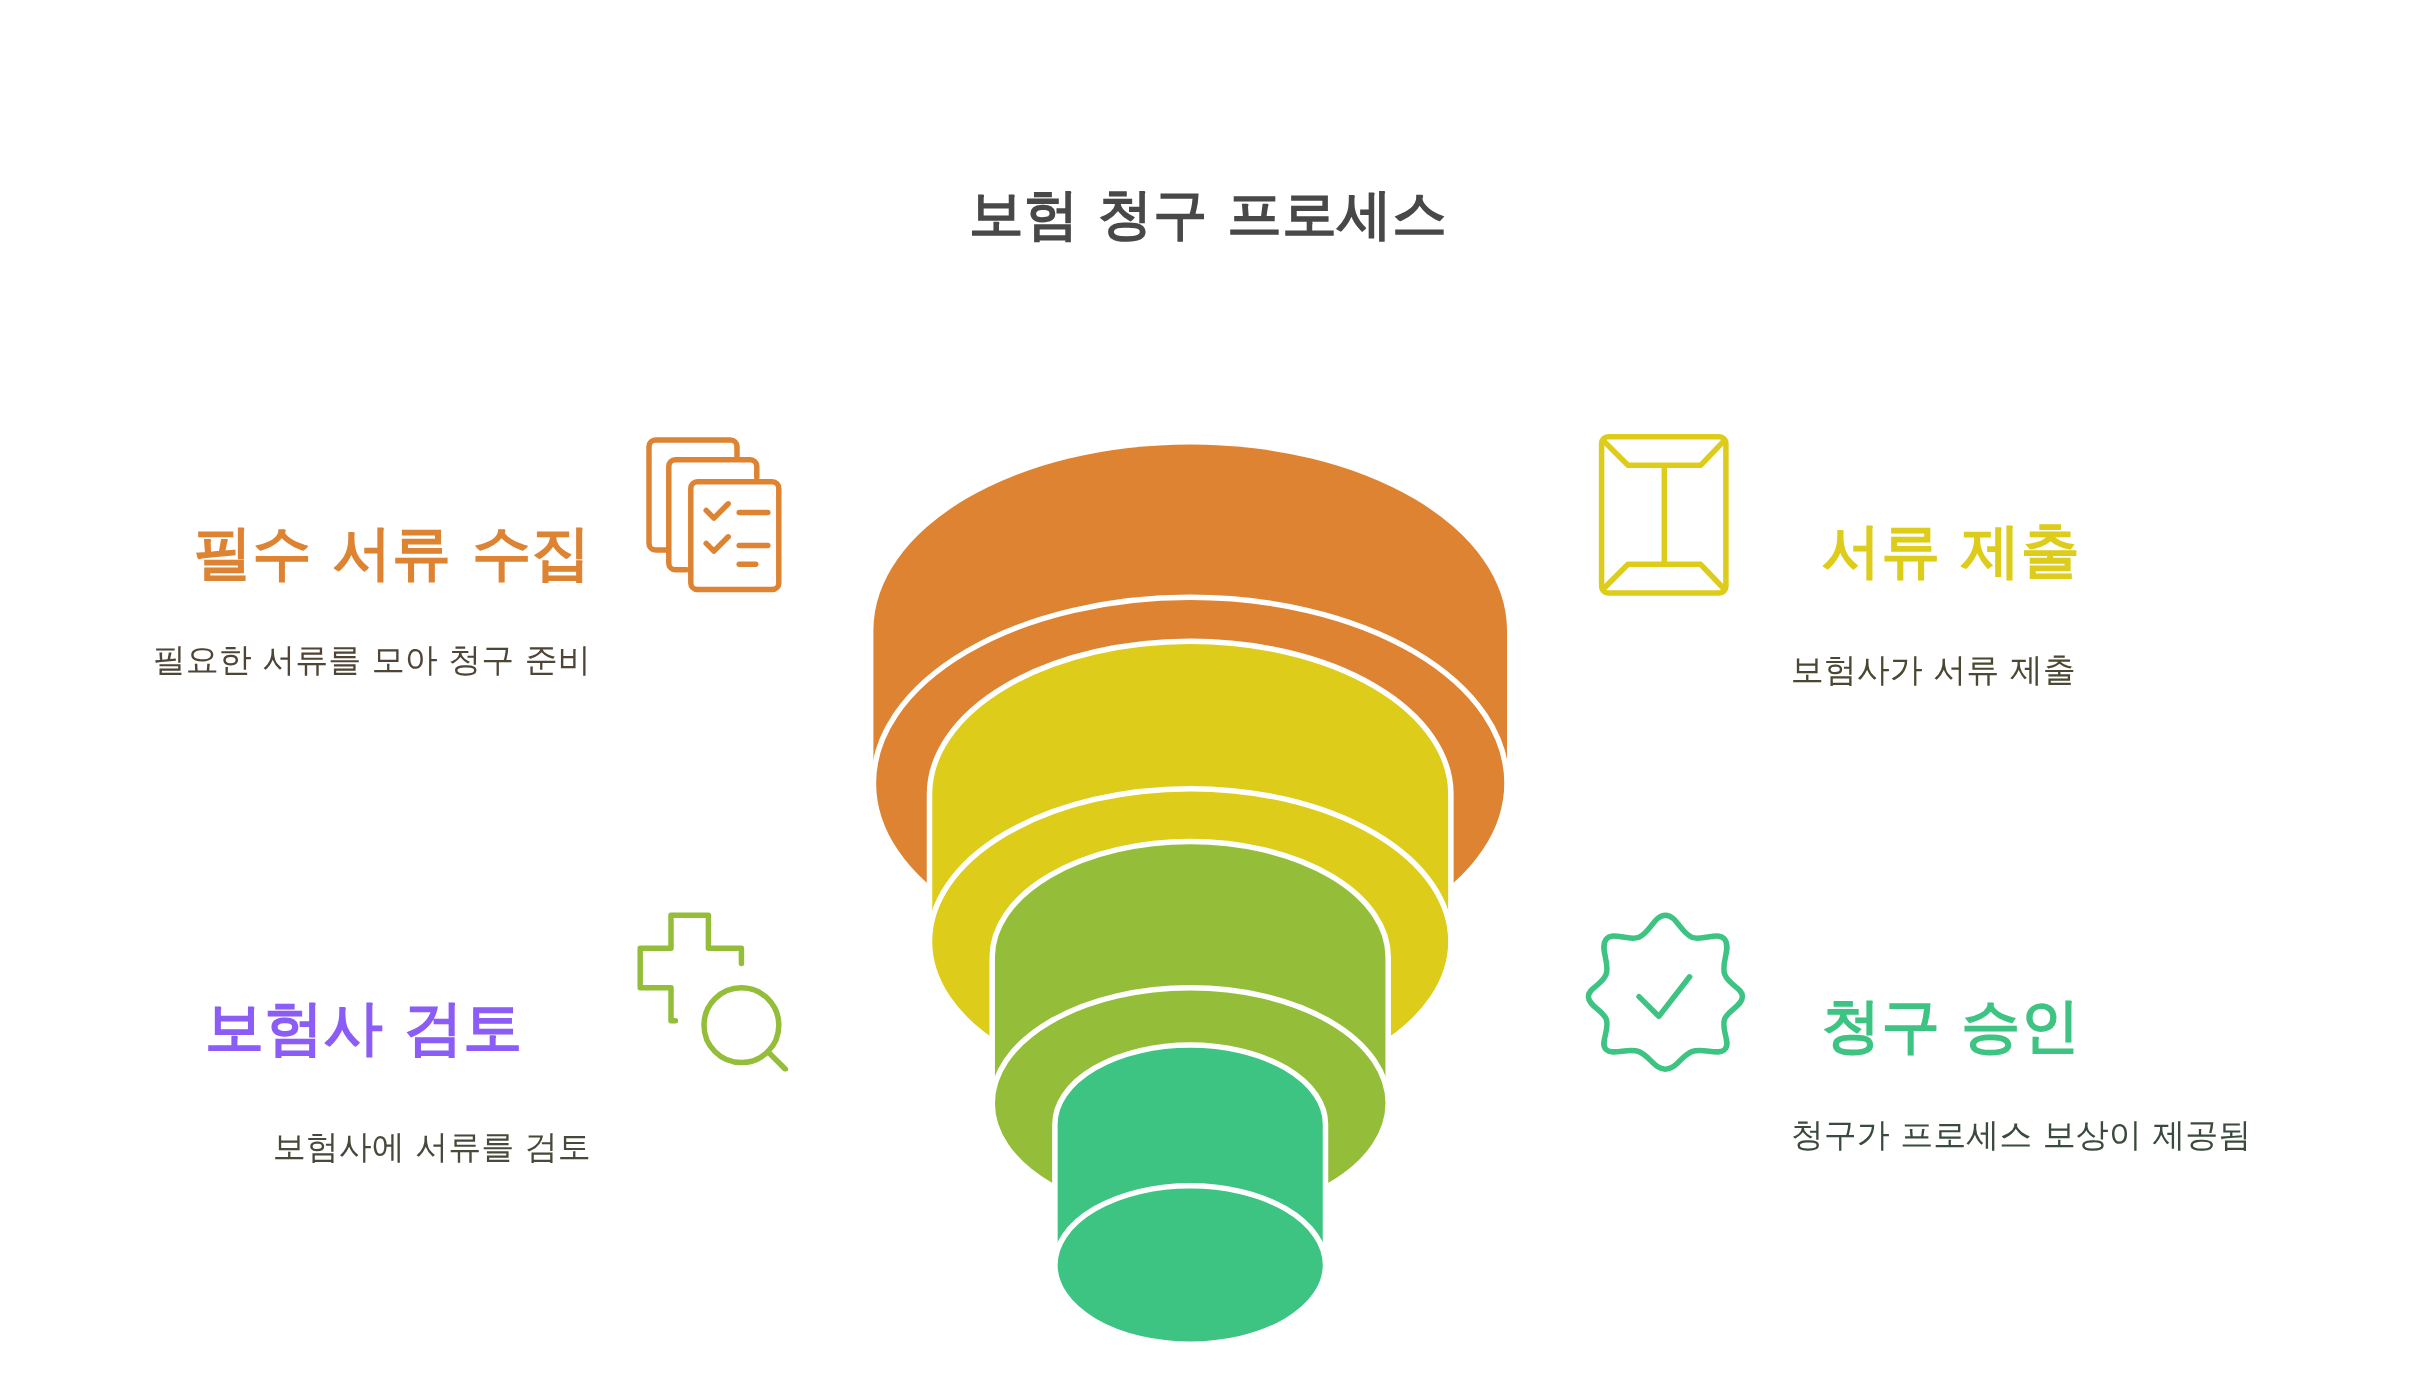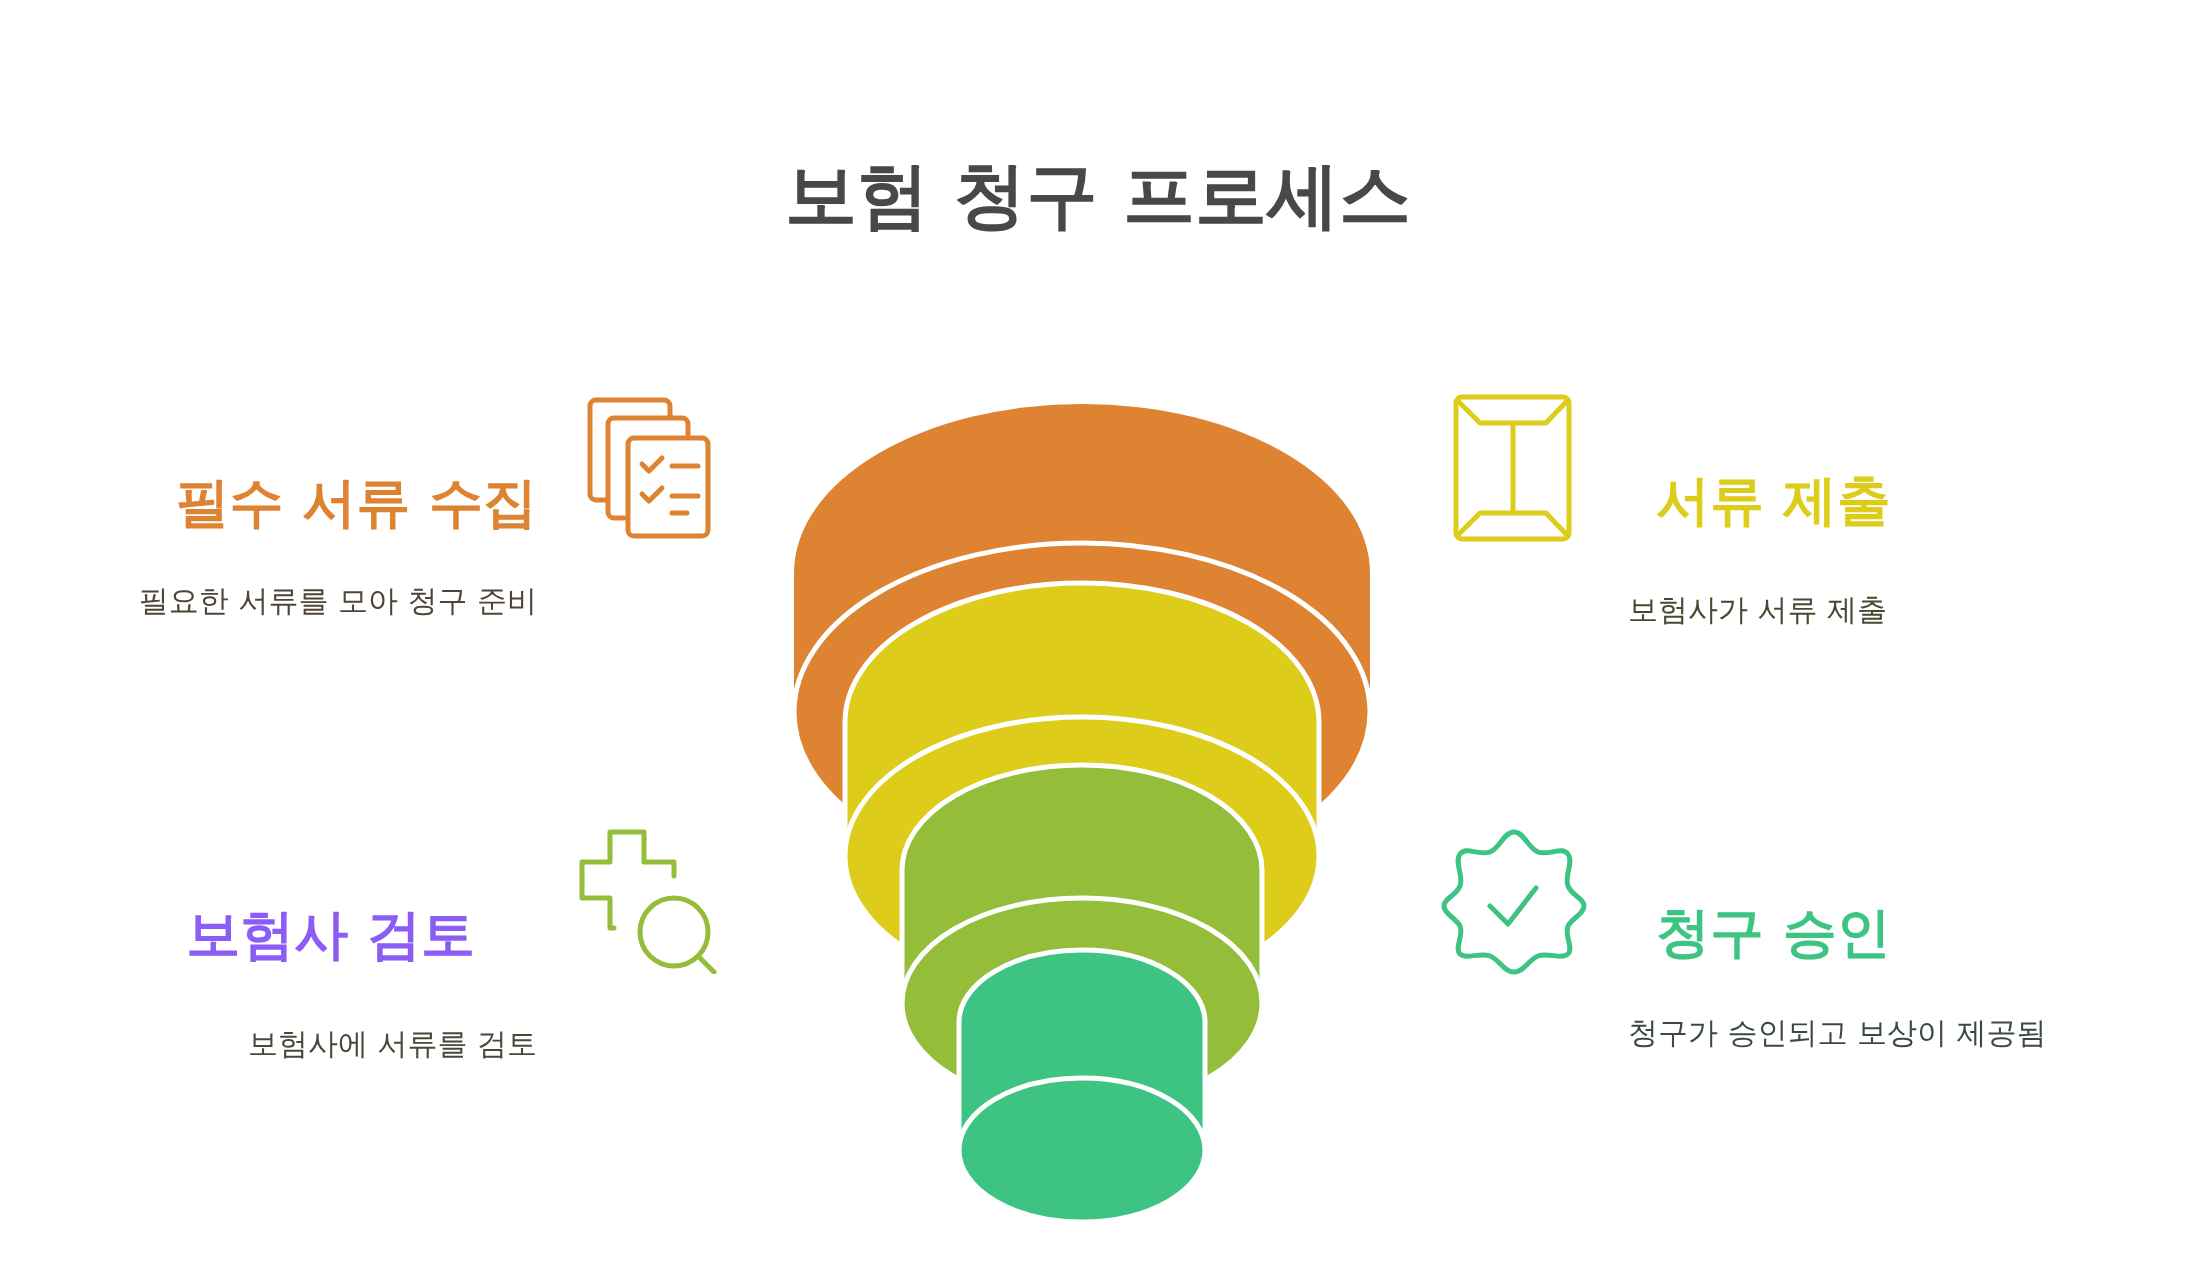--- a/index.html
+++ b/index.html
@@ -1,19 +1,19 @@
 <!DOCTYPE html>
 <html><head>
 <meta charset="utf-8">
 <style>
   html, body { margin:0; padding:0; background:#ffffff; }
   body { width:2196px; height:1266px; position:relative; overflow:hidden;
          font-family:"DejaVu Sans","Liberation Sans",sans-serif; }
   .title { position:absolute; left:0; width:2196px; top:150px; text-align:center;
-           font-size:72px; font-weight:bold; color:#484848; line-height:90px; }
+           font-size:50px; font-weight:bold; color:#484848; line-height:90px; }
   .heading { position:absolute; font-size:54px; font-weight:bold; line-height:70px; white-space:nowrap;margin-left:28px; }
   .desc { position:absolute; font-size:30px; line-height:53px; }
   .left { text-align:right; }
   .right { text-align:left; }
   .icon { position:absolute; }
   svg.funnel { position:absolute; left:0; top:0; }
 </style>
 </head>
 <body>
 
@@ -84,13 +84,13 @@
              C84 6 88 22 98 26 C108 30 122 20 128 28 C134 36 124 50 128 60
              C132 70 144 72 144 80 C144 88 132 92 128 100 C124 110 134 122 128 128
              C122 134 108 126 98 130 C88 134 84 146 74 146
              C64 146 60 134 50 130 C40 126 26 134 20 128 C14 122 24 110 20 100
              C16 92 4 88 4 80 C4 72 16 70 20 60 C24 50 14 36 20 28
              C26 20 40 30 50 26 C60 22 64 6 74 6 Z"></path>
     <path d="M50 80 L68 98 L96 62"></path>
   </g>
 </svg>
 <div class="heading right" style="left:1628px; top:898px; color:#3EC482;text-align:center;">청구 승인</div>
-<div class="desc right" style="left:1628px; top:1006px; width:500px; color:#3B4A3E;">청구가 승인되고 보상이 제공됨</div>
+<div class="desc right" style="left:1628px; top:1006px; width:500px; color:#3B4A3E;">청구가 프로세스 보상이 제공됨</div>
 
 </body></html>

